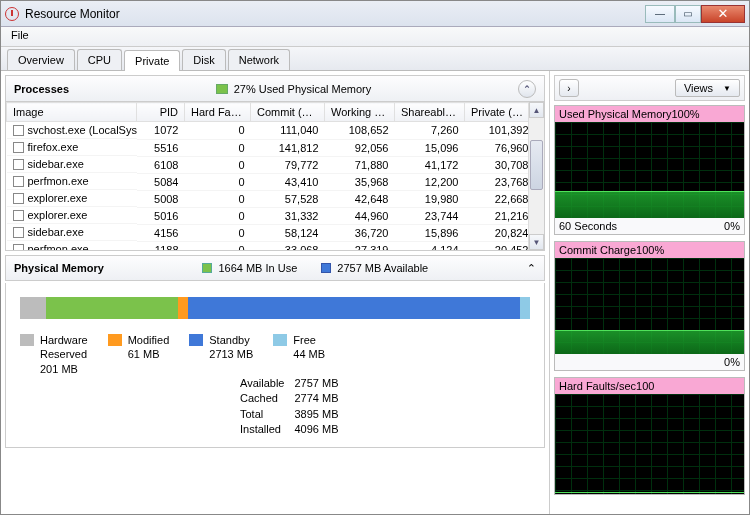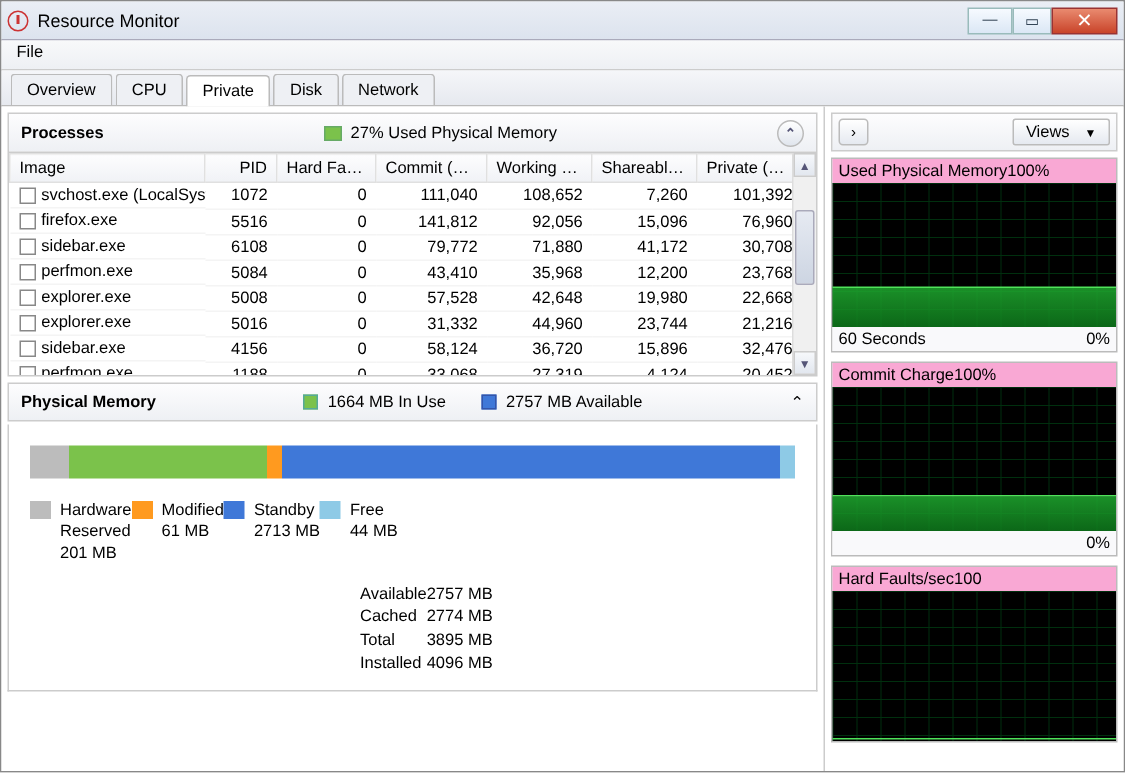--- a/index.html
+++ b/index.html
@@ -45,25 +45,25 @@
   .sw-g { width:10px; height:10px; background:#7bc24b; border:1px solid #5a9; }
   .sw-b { width:10px; height:10px; background:#3f78d8; border:1px solid #35a; }
   .pm-body { border:1px solid #ccc; border-top:none; margin:0 4px 4px; padding: 14px 14px 10px; }
   .membar { height:22px; display:flex; margin-bottom:14px; }
   .membar div { height:100%; }
   .seg-gray { background:#bcbcbc; }
   .seg-green { background:#7bc24b; }
   .seg-orange { background:#ff9a1f; }
   .seg-blue { background:#3f78d8; }
   .seg-cyan { background:#8ecae6; }
-  .legend { display:flex; margin-bottom: 13px; }
+  .legend { display:flex; gap: 20px; margin-bottom: 0; }
   .legend .item { display:flex; gap:6px; }
   .legend .item .box { width:14px; height:12px; margin-top:1px; }
   .legend .item .labels { display:flex; flex-direction:column; line-height:1.3; }
-  .extra { display:flex; margin-left: 220px; }
+  .extra { display:flex; gap: 10px; margin-left: 220px; }
   .extra .col { display:flex; flex-direction:column; line-height:1.4; }
   .extra .col.v { text-align:left; }
 
   .right-top { height:26px; border-bottom:1px solid #ccc; background:linear-gradient(#fdfdfe,#eef0f4); display:flex; align-items:center; justify-content:space-between; padding:0 4px; margin:4px 4px 0; border:1px solid #ccc; }
   .right-top .arrowbtn { width:20px; height:18px; border:1px solid #bbb; border-radius:3px; background:linear-gradient(#fff,#e5e9f0); display:flex; align-items:center; justify-content:center; font-size:10px; }
   .right-top .viewsbtn { height:18px; border:1px solid #bbb; background:linear-gradient(#fff,#e5e9f0); padding:0 8px; display:flex; align-items:center; gap:10px; border-radius:2px; }
   .right-top .viewsbtn .caret { font-size:8px; }
   .charts { flex:1; overflow:hidden; padding: 4px; }
   .chartbox { border:1px solid #bbb; margin-bottom:6px; }
   .chartlabel { display:flex; justify-content:flex-start; padding:2px 4px; background:#f9a8d4; }
@@ -226,21 +226,21 @@
                 <tr>
                   <td class="img">
                     <span class="chk"></span>
                     <span>sidebar.exe</span>
                   </td>
                   <td class="num">4156</td>
                   <td class="num">0</td>
                   <td class="num">58,124</td>
                   <td class="num">36,720</td>
                   <td class="num">15,896</td>
-                  <td class="num">32,476</td>
+                  <td class="num">20,824</td>
                   <td></td>
                 </tr>
                 <tr>
                   <td class="img">
                     <span class="chk"></span>
                     <span>perfmon.exe</span>
                   </td>
                   <td class="num">1188</td>
                   <td class="num">0</td>
                   <td class="num">33,068</td>

